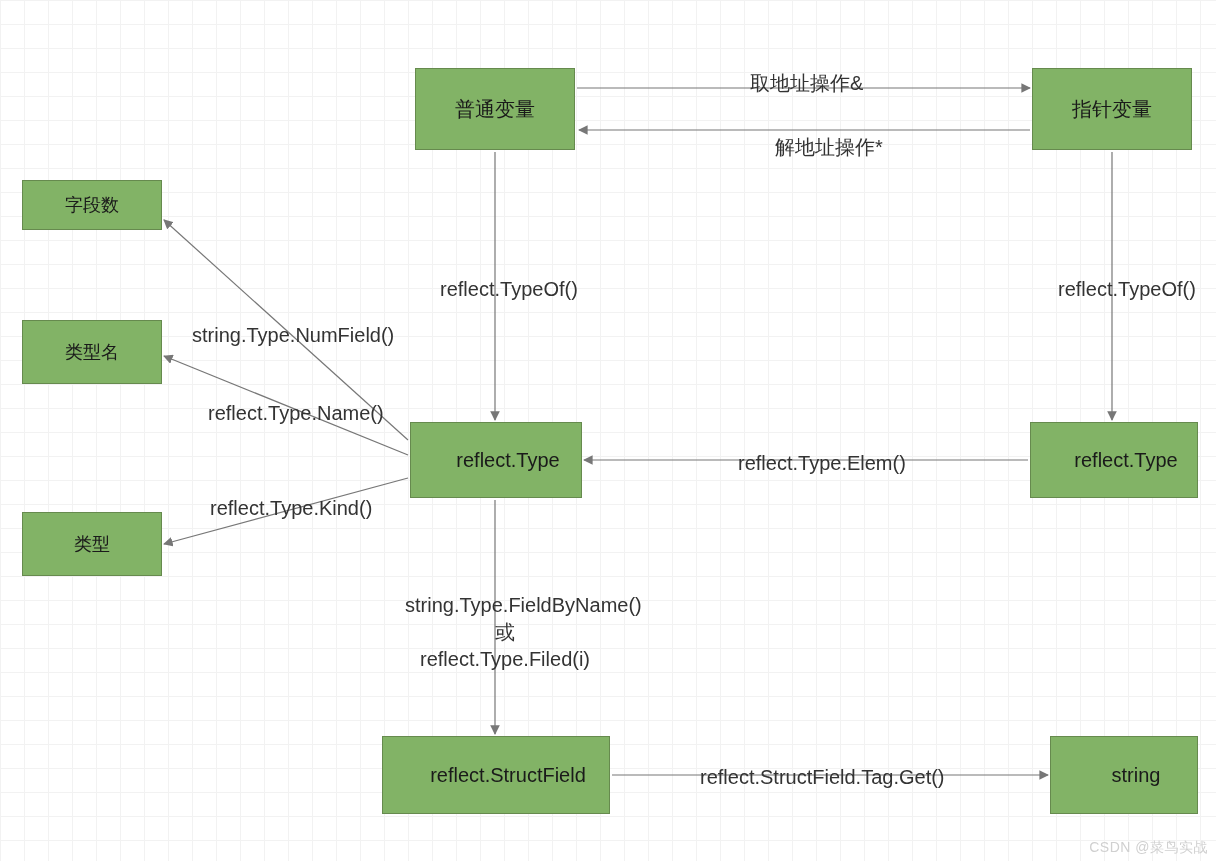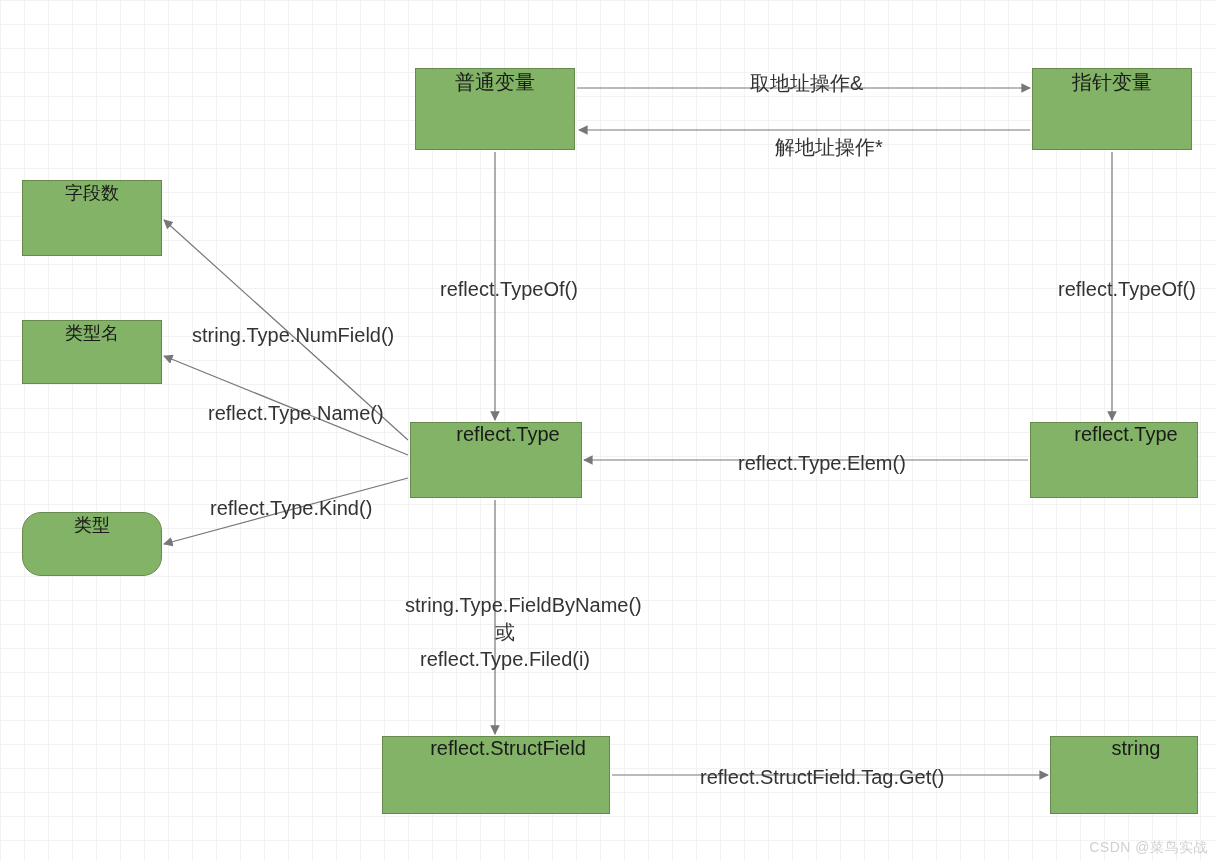--- a/index.html
+++ b/index.html
@@ -18,20 +18,21 @@
       linear-gradient(to right, #f2f2f2 1px, transparent 1px),
       linear-gradient(to bottom, #f2f2f2 1px, transparent 1px);
     background-size: 24px 24px;
     overflow: hidden;
   }
   .node {
     position: absolute;
     background: #82b366;
     border: 1.5px solid #668a4e;
     display: flex;
+    align-items: center;
     justify-content: center;
     text-align: center;
     color: #1a1a1a;
     box-sizing: border-box;
   }
   .node.large { font-size: 20px; }
   .node.med   { font-size: 20px; padding-left: 24px; }
   .node.small { font-size: 18px; }
   svg.edges {
     position: absolute;
@@ -93,29 +94,29 @@
   </svg>
 
   <div class="node large" style="left:415px; top:68px; width:160px; height:82px;">
     <span>普通变量</span>
   </div>
 
   <div class="node large" style="left:1032px; top:68px; width:160px; height:82px;">
     <span>指针变量</span>
   </div>
 
-  <div class="node small" style="left:22px; top:180px; width:140px; height:76px;">
+  <div class="node small" style="left:22px; top:180px; width:140px; height:50px;">
     <span>字段数</span>
   </div>
 
   <div class="node small" style="left:22px; top:320px; width:140px; height:64px;">
     <span>类型名</span>
   </div>
 
-  <div class="node small" style="left:22px; top:512px; width:140px; height:64px;border-radius:19px;">
+  <div class="node small" style="left:22px; top:512px; width:140px; height:64px;">
     <span>类型</span>
   </div>
 
   <div class="node med" style="left:410px; top:422px; width:172px; height:76px;">
     <span>reflect.Type</span>
   </div>
 
   <div class="node med" style="left:1030px; top:422px; width:168px; height:76px;">
     <span>reflect.Type</span>
   </div>

